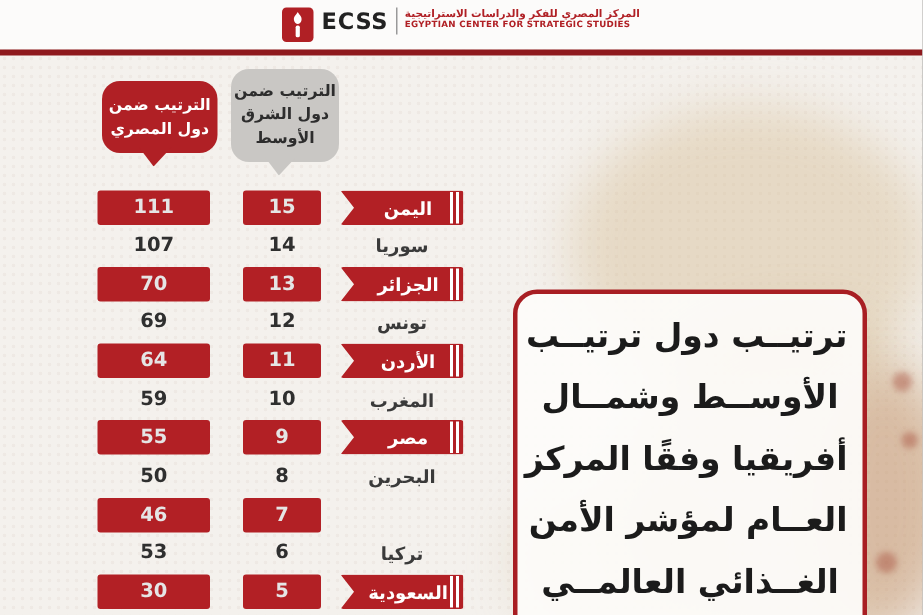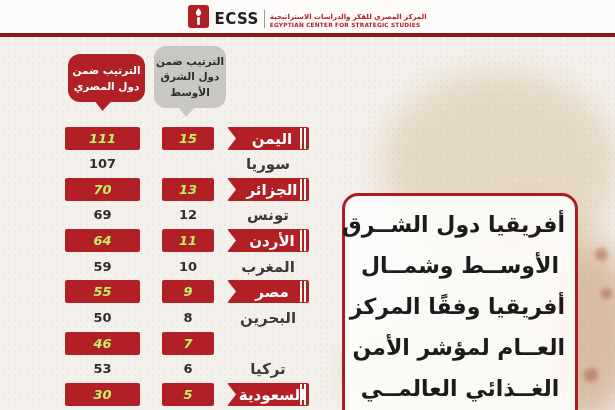--- a/index.html
+++ b/index.html
@@ -15,21 +15,21 @@
   .blob { position:absolute; border-radius:50%; filter:blur(16px); pointer-events:none; }
   .blob.b1 { left:380px; top:70px;  width:240px; height:190px; background:rgba(210,182,138,0.40); }
   .blob.b2 { left:420px; top:210px; width:220px; height:230px; background:rgba(203,168,118,0.38); }
   .blob.b3 { left:545px; top:250px; width:90px;  height:170px; background:rgba(190,130,95,0.30); }
   .blob.b4 { left:345px; top:320px; width:130px; height:110px; background:rgba(214,190,150,0.38); }
   .berry { position:absolute; border-radius:50%; filter:blur(2px); pointer-events:none; background:rgba(166,77,60,0.45); }
 
   
   .header { position:absolute; top:0; left:0; right:0; height:33px; background:#fcfbfa;
     display:flex; align-items:center; justify-content:center; }
-  .logo { display:flex; align-items:flex-end; gap:5px; }
+  .logo { display:flex; align-items:flex-start; gap:5px; }
   .logo-mark { width:21px; height:23px; background:#b02025; border-radius:3px;
     display:flex; align-items:center; justify-content:center; }
   .logo-mark svg { width:13px; height:17px; }
   .logo-ecss { font-size:15px; font-weight:bold; color:#222; letter-spacing:0.5px; }
   .logo-sep { width:1px; height:18px; background:#999; }
   .logo-names { display:flex; flex-direction:column; gap:1px; }
   .logo-ar { font-size:7px;  color:#b02025; font-weight:bold; direction:rtl; }
   .logo-en { font-size:5.8px; color:#b02025; font-weight:bold; letter-spacing:0.2px; }
   .topline { position:absolute; top:33px; left:0; right:0; height:4px; background:#8e181c; }
 
@@ -43,22 +43,22 @@
     font-size:10.5px; line-height:1.55; }
   .bubble.gray { left:154px; top:46px; width:72px; height:62px; background:#c9c7c4; color:#2d2d2d;
     font-size:10.5px; line-height:1.45; }
 
   
   .row { position:absolute; left:0; width:345px; height:23px; z-index:2; }
   .cell { position:absolute; top:0; height:23px; display:flex; align-items:center;
     justify-content:center; font-weight:bold; font-size:13px; color:#2f2f2f; border-radius:2px; }
   .cell.world { left:65px;  width:75px; }
   .cell.me    { left:162px; width:52px; }
-  .cell.country { left:227px; width:82px; direction:rtl; font-size:15px; color:#3a3a3a; }
-  .row.hl .cell.world, .row.hl .cell.me { background:#b22025; color:#bef264;font-style:italic; }
+  .cell.country { left:227px; width:82px; direction:rtl; font-size:12px; color:#3a3a3a; }
+  .row.hl .cell.world, .row.hl .cell.me { background:#b22025; color:#e5e5e5; }
   .row.hl .cell.country { background:#b22025; color:#fff;
     clip-path:polygon(0 0, 100% 0, 100% 100%, 0 100%, 11% 50%); padding-left:8px; }
   .bar { display:none; }
   .row.hl .bar { display:block; position:absolute; top:1px; bottom:1px; width:2px; background:#fff; }
   .bar.b1 { right:3px; } .bar.b2 { right:7px; }
 
   
   .title-box { position:absolute; left:342px; top:193px; width:236px; height:250px;
     background:rgba(253,252,250,0.93); border:3px solid #a81e23; border-radius:16px;
     padding:8px 10px 0 10px; direction:rtl; z-index:4; }
@@ -107,20 +107,21 @@
     </div>
 
   <div>
       <div class="row hl" style="top: 127px;">
         <div class="cell world">111</div>
         <div class="cell me">15</div>
         <div class="cell country">اليمن<span class="bar b1"></span><span class="bar b2"></span></div>
       </div>
       <div class="row" style="top: 152px;">
         <div class="cell world">107</div>
+        <div class="cell me">14</div>
         <div class="cell country">سوريا</div>
       </div>
       <div class="row hl" style="top: 178px;">
         <div class="cell world">70</div>
         <div class="cell me">13</div>
         <div class="cell country">الجزائر<span class="bar b1"></span><span class="bar b2"></span></div>
       </div>
       <div class="row" style="top: 203px;">
         <div class="cell world">69</div>
         <div class="cell me">12</div>
@@ -156,19 +157,19 @@
         <div class="cell country">تركيا</div>
       </div>
       <div class="row hl" style="top: 383px;">
         <div class="cell world">30</div>
         <div class="cell me">5</div>
         <div class="cell country">السعودية<span class="bar b1"></span><span class="bar b2"></span></div>
       </div>
     </div>
 
   <div class="title-box">
-      <div class="title-line">أفريقيا دول الشــرق</div>
+      <div class="title-line">ترتيــب دول ترتيــب</div>
       <div class="title-line">الأوســط وشمــال</div>
       <div class="title-line">أفريقيا وفقًا المركز</div>
       <div class="title-line">العــام لمؤشر الأمن</div>
       <div class="title-line">الغــذائي العالمــي</div>
     </div>
 </div>
 
 </body></html>

